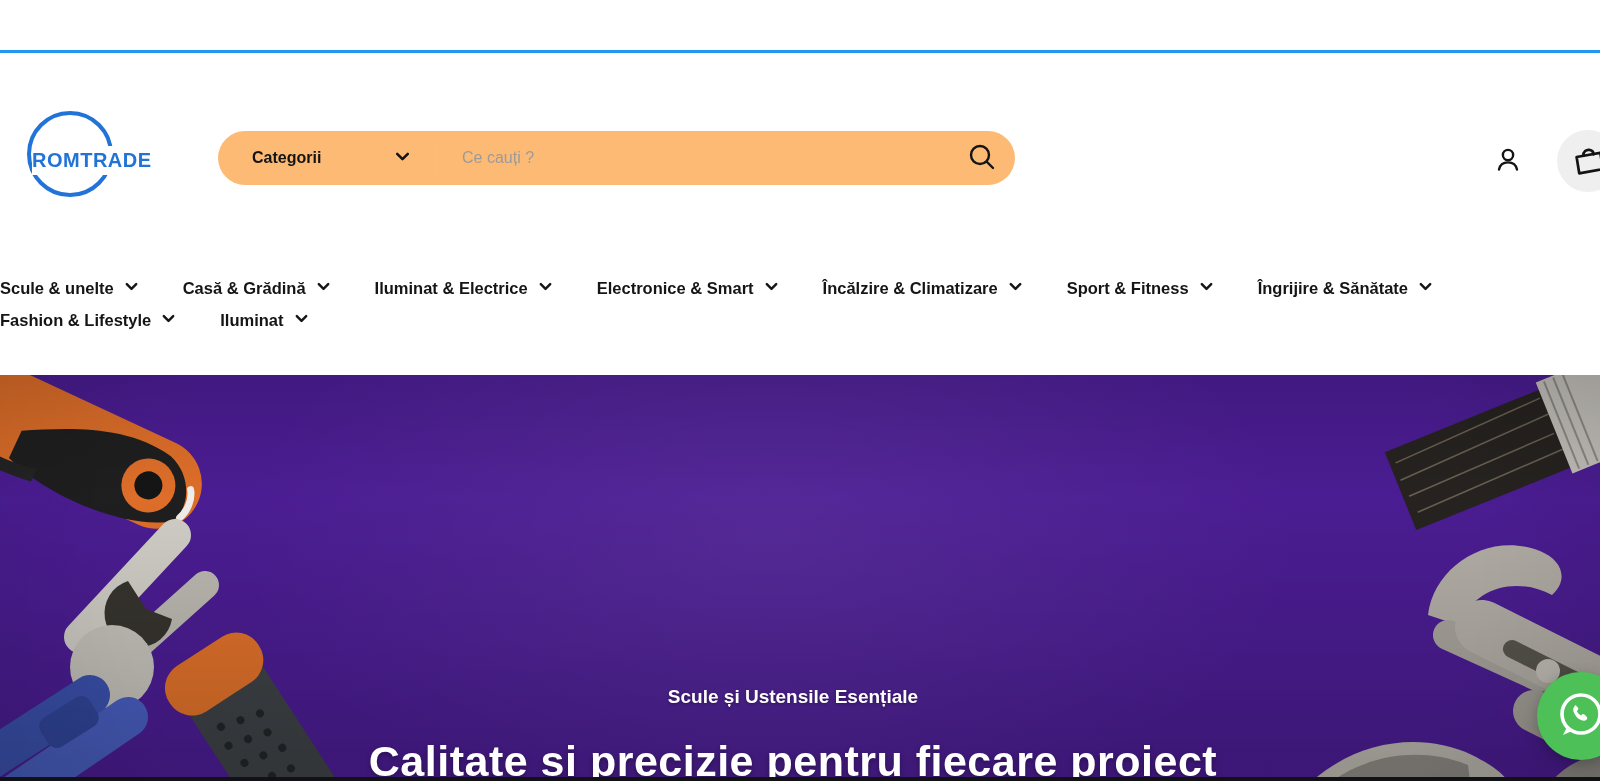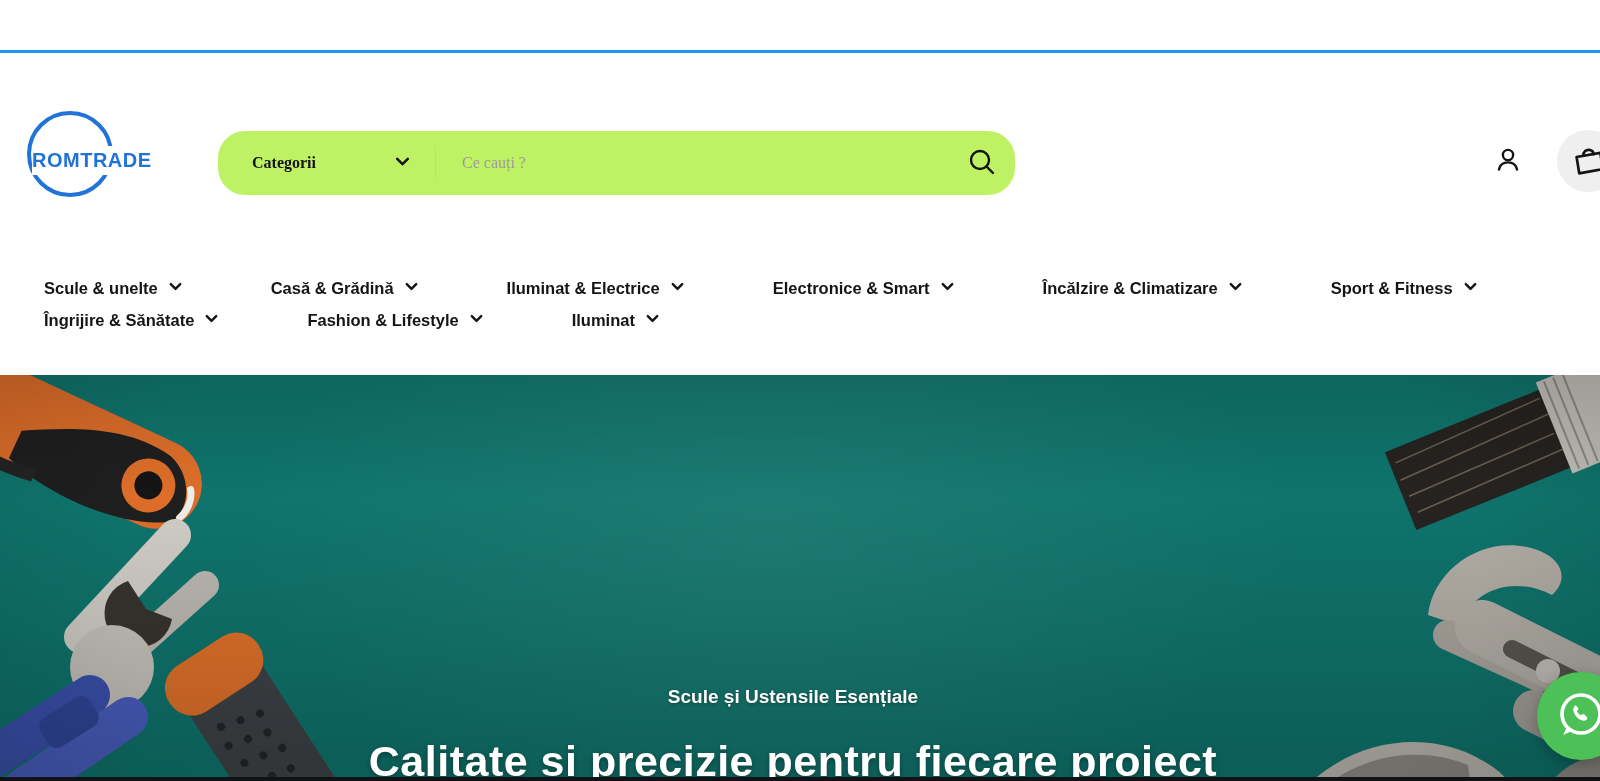--- a/index.html
+++ b/index.html
@@ -10,22 +10,22 @@
   
   .top-line { position:absolute; left:0; top:50px; width:1600px; height:3px; background:#2196f3; }
 
   
   .logo { position:absolute; left:16px; top:110px; width:112px; height:96px; cursor:pointer; }
   .logo-ring { position:absolute; left:11px; top:1px; width:86px; height:86px; border:4px solid #2273d8; border-radius:50%; }
   .logo-text { position:absolute; left:16px; top:36px; width:112px; text-align:center; background:#fff; padding:3px 0;
                color:#2273d8; font-size:20px; font-weight:700; letter-spacing:.5px; }
 
   
-  .search-pill { position:absolute; left:218px; top:131px; width:797px; height:64px; border-radius:27px;
-                 background:#bef264; display:flex; align-items:center;font-family:Liberation Serif, serif; }
+  .search-pill { position:absolute; left:218px; top:131px; width:797px; height:54px; border-radius:27px;
+                 background:#fdba74; display:flex; align-items:center; }
   .cat-btn { display:flex; align-items:center; width:217px; height:100%; padding-left:34px; cursor:pointer; }
   .cat-label { font-size:16px; font-weight:700; color:#141414; }
   .cat-btn .chev { margin-left:auto; margin-right:24px; }
   .pill-divider { width:1px; height:36px; background:#c9c9c9; }
   .search-input { flex:1; height:100%; border:none; outline:none; background:transparent;
                   padding-left:26px; font-size:16px; color:#333; font-family:inherit; }
   .search-input::placeholder { color:#9b9b9b; }
   .search-btn { width:66px; height:100%; border:none; background:transparent; display:flex;
                 align-items:center; justify-content:center; cursor:pointer; }
 
@@ -33,26 +33,26 @@
   .user-btn { position:absolute; left:1490px; top:143px; width:36px; height:36px; background:transparent;
               border:none; display:flex; align-items:center; justify-content:center; cursor:pointer; }
   .bag-btn { position:absolute; left:1557px; top:130px; width:62px; height:62px; border:none;
              border-radius:50%; background:#efefef; cursor:pointer; }
   .bag-btn svg { position:absolute; left:14px; top:13px; }
 
   
   .nav { position:absolute; left:0; top:279px; width:1520px; display:flex; flex-wrap:wrap;
          column-gap:44px; row-gap:13px; align-items:center; }
   .nav-item { display:inline-flex; align-items:center; gap:10px; cursor:pointer; white-space:nowrap; }
-  .nav-label { font-size:16.5px; font-weight:700; color:#151515;padding-left:44px; }
+  .nav-label { font-size:16.5px; font-weight:700; color:#151515; }
 
   .chev { display:inline-block; }
 
   
-  .hero { position:absolute; left:0; top:375px; width:1600px; height:406px; background:#0f766e; overflow:hidden; }
+  .hero { position:absolute; left:0; top:375px; width:1600px; height:406px; background:#4c1d95; overflow:hidden; }
   .hero-shade { position:absolute; inset:0;
     background:
       radial-gradient(900px 480px at 48% 40%, rgba(255,255,255,0.06), rgba(0,0,0,0) 60%),
       radial-gradient(1500px 900px at 50% 50%, rgba(0,0,0,0) 45%, rgba(0,0,0,0.30) 100%),
       linear-gradient(rgba(0,0,0,0.14), rgba(0,0,0,0.02) 30%, rgba(0,0,0,0.20) 95%); }
   .hero-tools { position:absolute; inset:0; }
   .hero-kicker { position:absolute; left:0; top:311px; width:1586px; text-align:center;
                  font-size:19px; font-weight:700; color:#fff; text-shadow:0 1px 3px rgba(0,0,0,.35); }
   .hero-title { position:absolute; left:0; top:362px; width:1586px; text-align:center;
                 font-size:43px; font-weight:700; color:#fff; letter-spacing:.5px;

